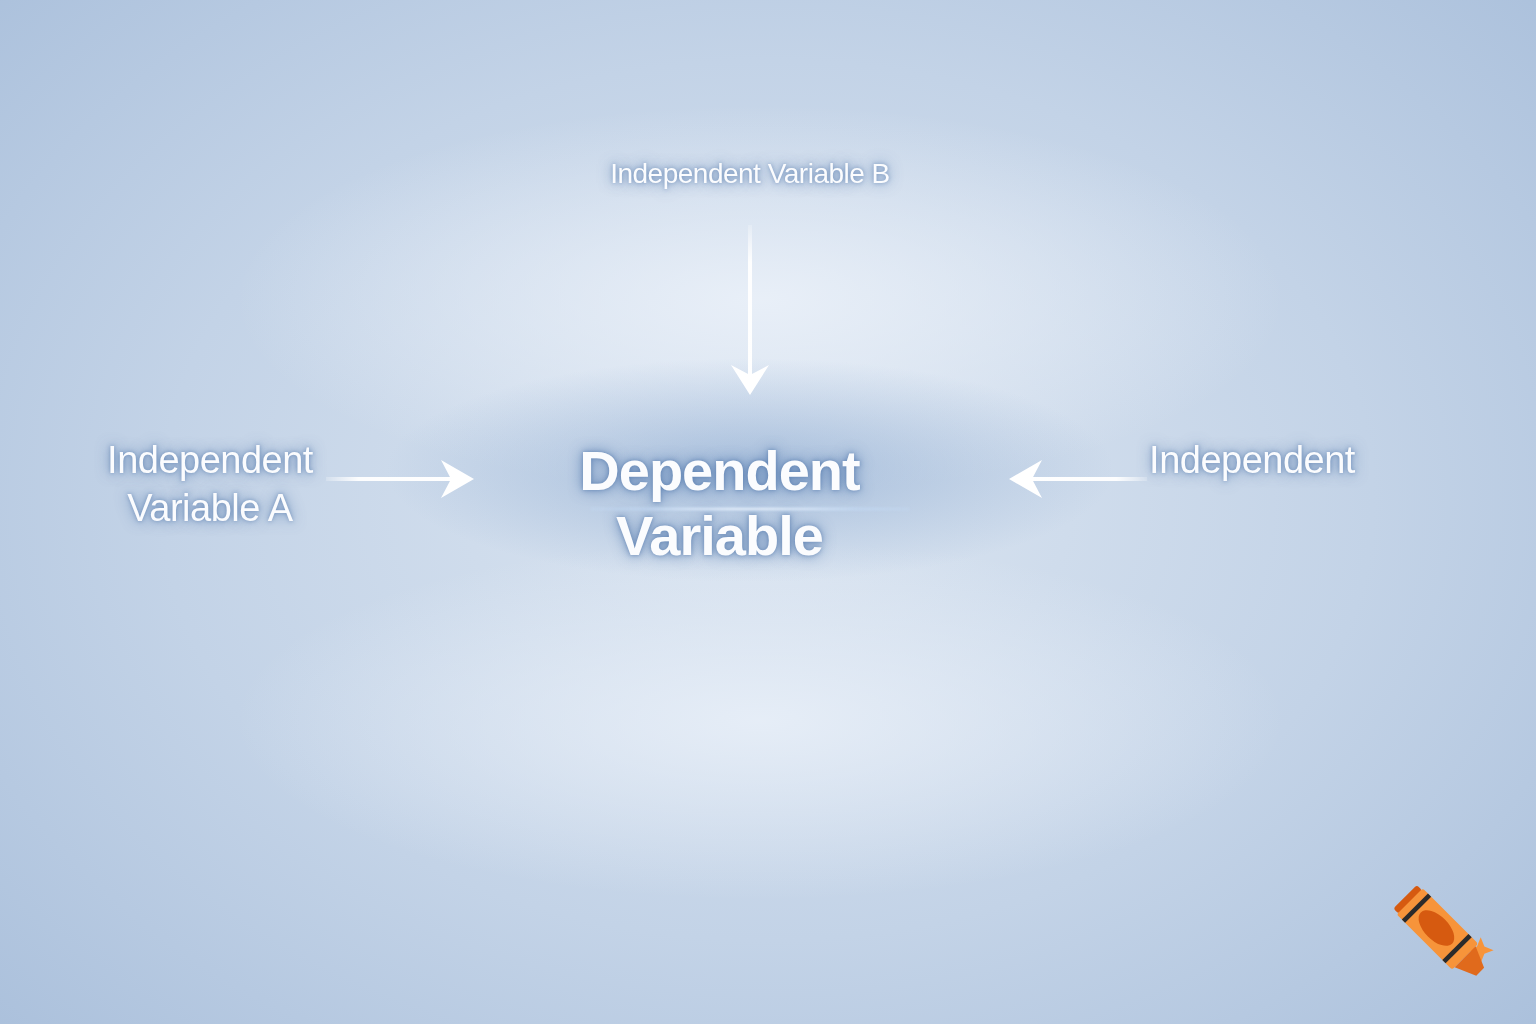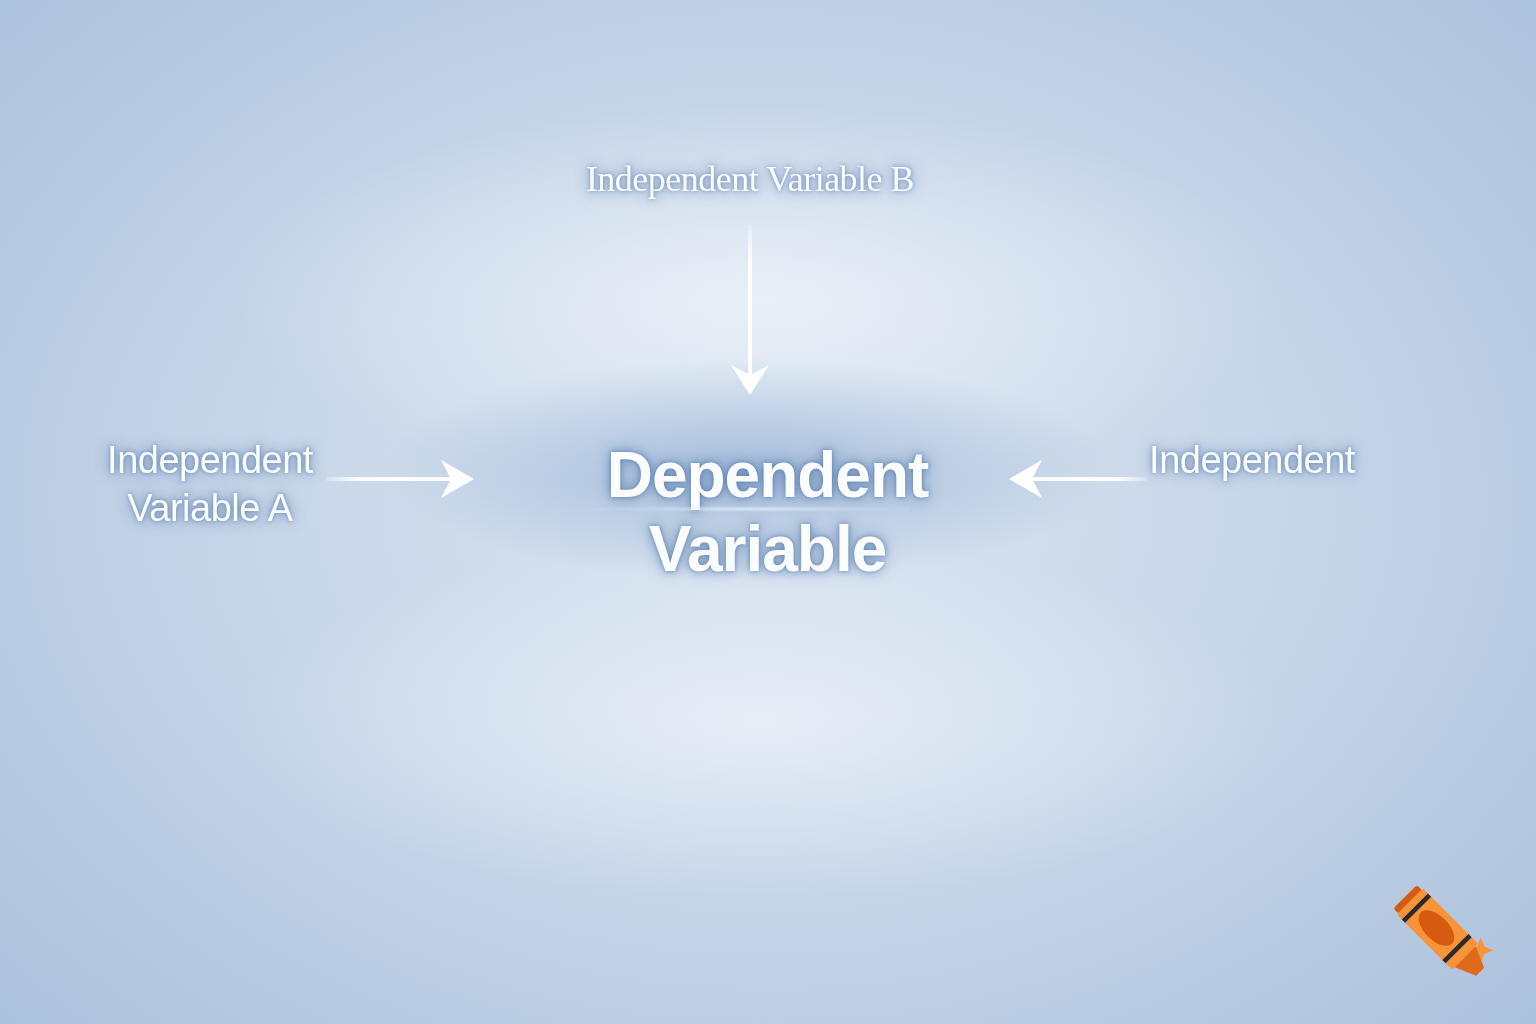--- a/index.html
+++ b/index.html
@@ -11,24 +11,24 @@
       radial-gradient(ellipse 700px 260px at 760px 300px, rgba(235,241,249,0.9), rgba(235,241,249,0) 75%),
       radial-gradient(ellipse 700px 240px at 760px 720px, rgba(232,239,248,0.9), rgba(232,239,248,0) 75%),
       radial-gradient(ellipse 1100px 800px at 768px 500px, #dbe5f1 0%, #c3d3e7 55%, #a9bfdb 100%);
   }
   .label {
     position: absolute; color: #fbfcfe; text-align: center;
     font-family: "Liberation Sans", sans-serif;
     text-shadow: 0 0 14px rgba(70,110,165,0.75), 0 0 4px rgba(70,110,165,0.6);
     letter-spacing: -0.5px;
   }
-  .label-b { left: 545px; top: 158px; width: 410px; font-size: 36px; font-family: Liberation Serif, serif; }
+  .label-b { left: 545px; top: 158px; width: 410px; font-size: 28px; }
   .label-a { left: 80px; top: 436px; width: 260px; font-size: 38px; line-height: 48px; }
   .label-c { left: 1122px; top: 436px; width: 260px; font-size: 38px; line-height: 48px; }
-  .label-dep { left: 520px; top: 438px; width: 495px; font-size: 64px; font-weight: bold; letter-spacing: -1px; }
+  .label-dep { left: 472px; top: 438px; width: 495px; font-size: 56px; font-weight: bold; letter-spacing: -1px; }
   .glow-line {
     position: absolute; left: 590px; top: 507px; width: 320px; height: 4px;
     background: radial-gradient(ellipse at center, rgba(255,255,255,0.95), rgba(200,225,255,0.4) 50%, rgba(200,225,255,0) 100%);
     filter: blur(1px);
   }
   svg.arrows { position: absolute; left: 0; top: 0; }
   .logo { position: absolute; left: 1376px; top: 868px; width: 130px; height: 120px; }
 </style>
 </head>
 <body>

